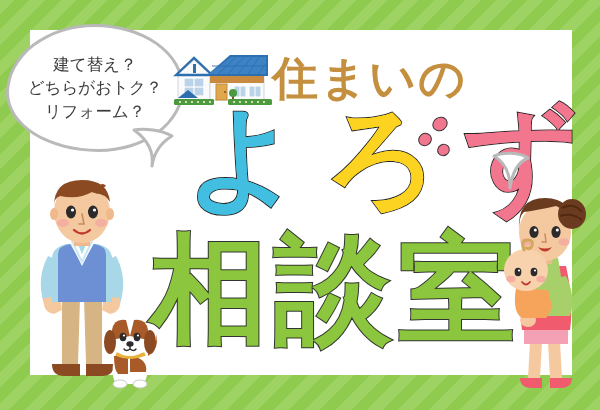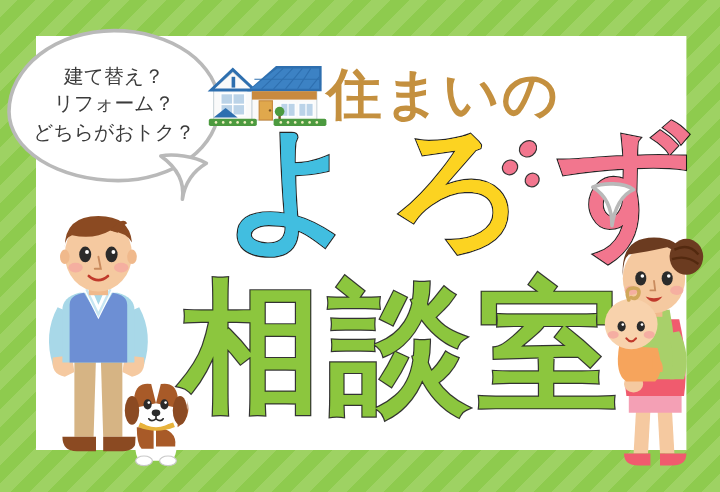--- a/index.html
+++ b/index.html
@@ -212,22 +212,22 @@
 
   <div class="tail" id="tail-left">
     <svg viewBox="0 0 46 42" width="46" height="42">
       <path d="M2,4 C12,2 30,4 40,10 C30,16 22,26 20,40 C22,26 16,14 2,4 Z" fill="#fff" stroke="#b9b9b9" stroke-width="3" stroke-linejoin="round"></path>
     </svg>
   </div>
   <div class="bubble" id="bubble-left">
     <div class="bub-body"></div>
     <div class="bub-text">
       <span>建て替え？</span>
+      <span>どちらがおトク？</span>
       <span>リフォーム？</span>
-      <span>どちらがおトク？</span>
     </div>
   </div>
 
   <div class="tail" id="tail-right">
     <svg viewBox="0 0 40 40" width="40" height="40">
       <path d="M2,6 C10,2 28,2 36,8 C26,12 20,24 18,38 C18,22 12,12 2,6 Z" fill="#fff" stroke="#b9b9b9" stroke-width="3" stroke-linejoin="round"></path>
     </svg>
   </div>
 
   <div id="man-figure">

